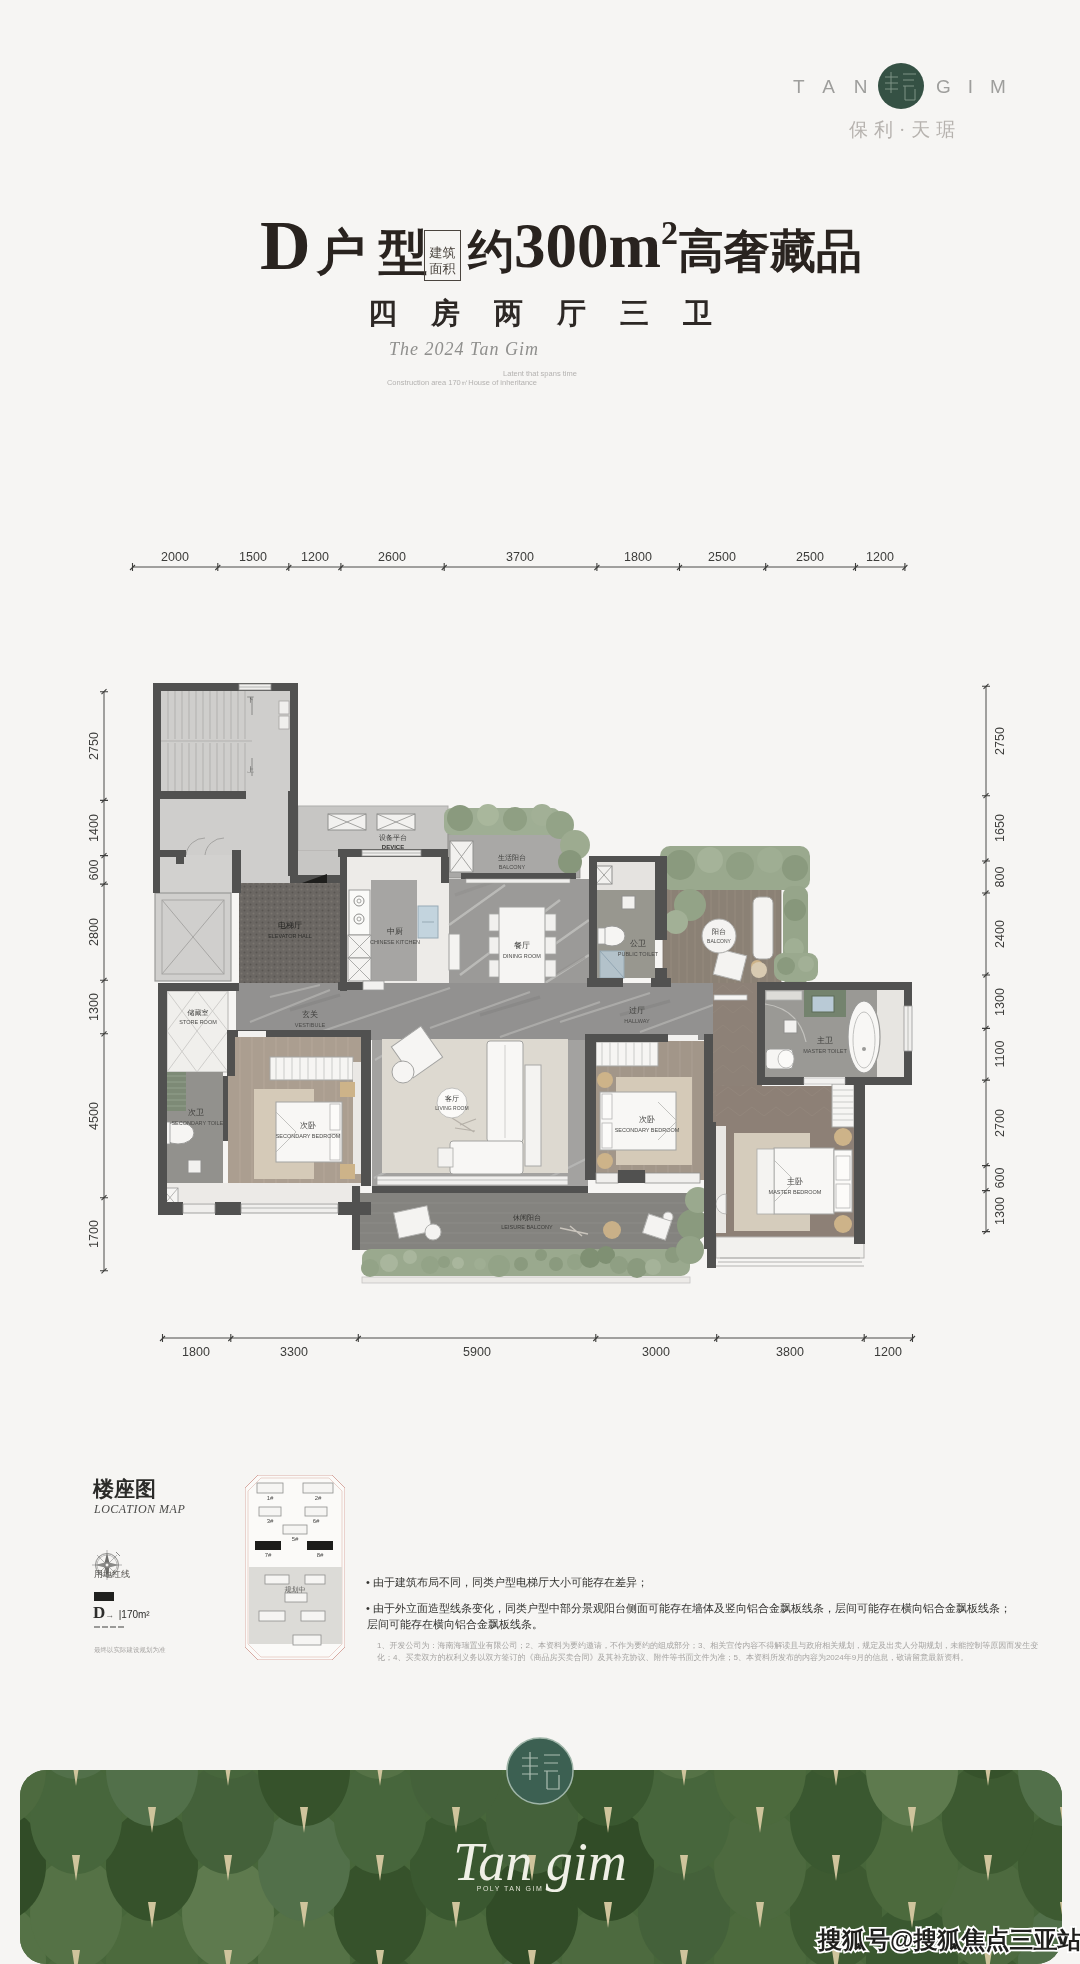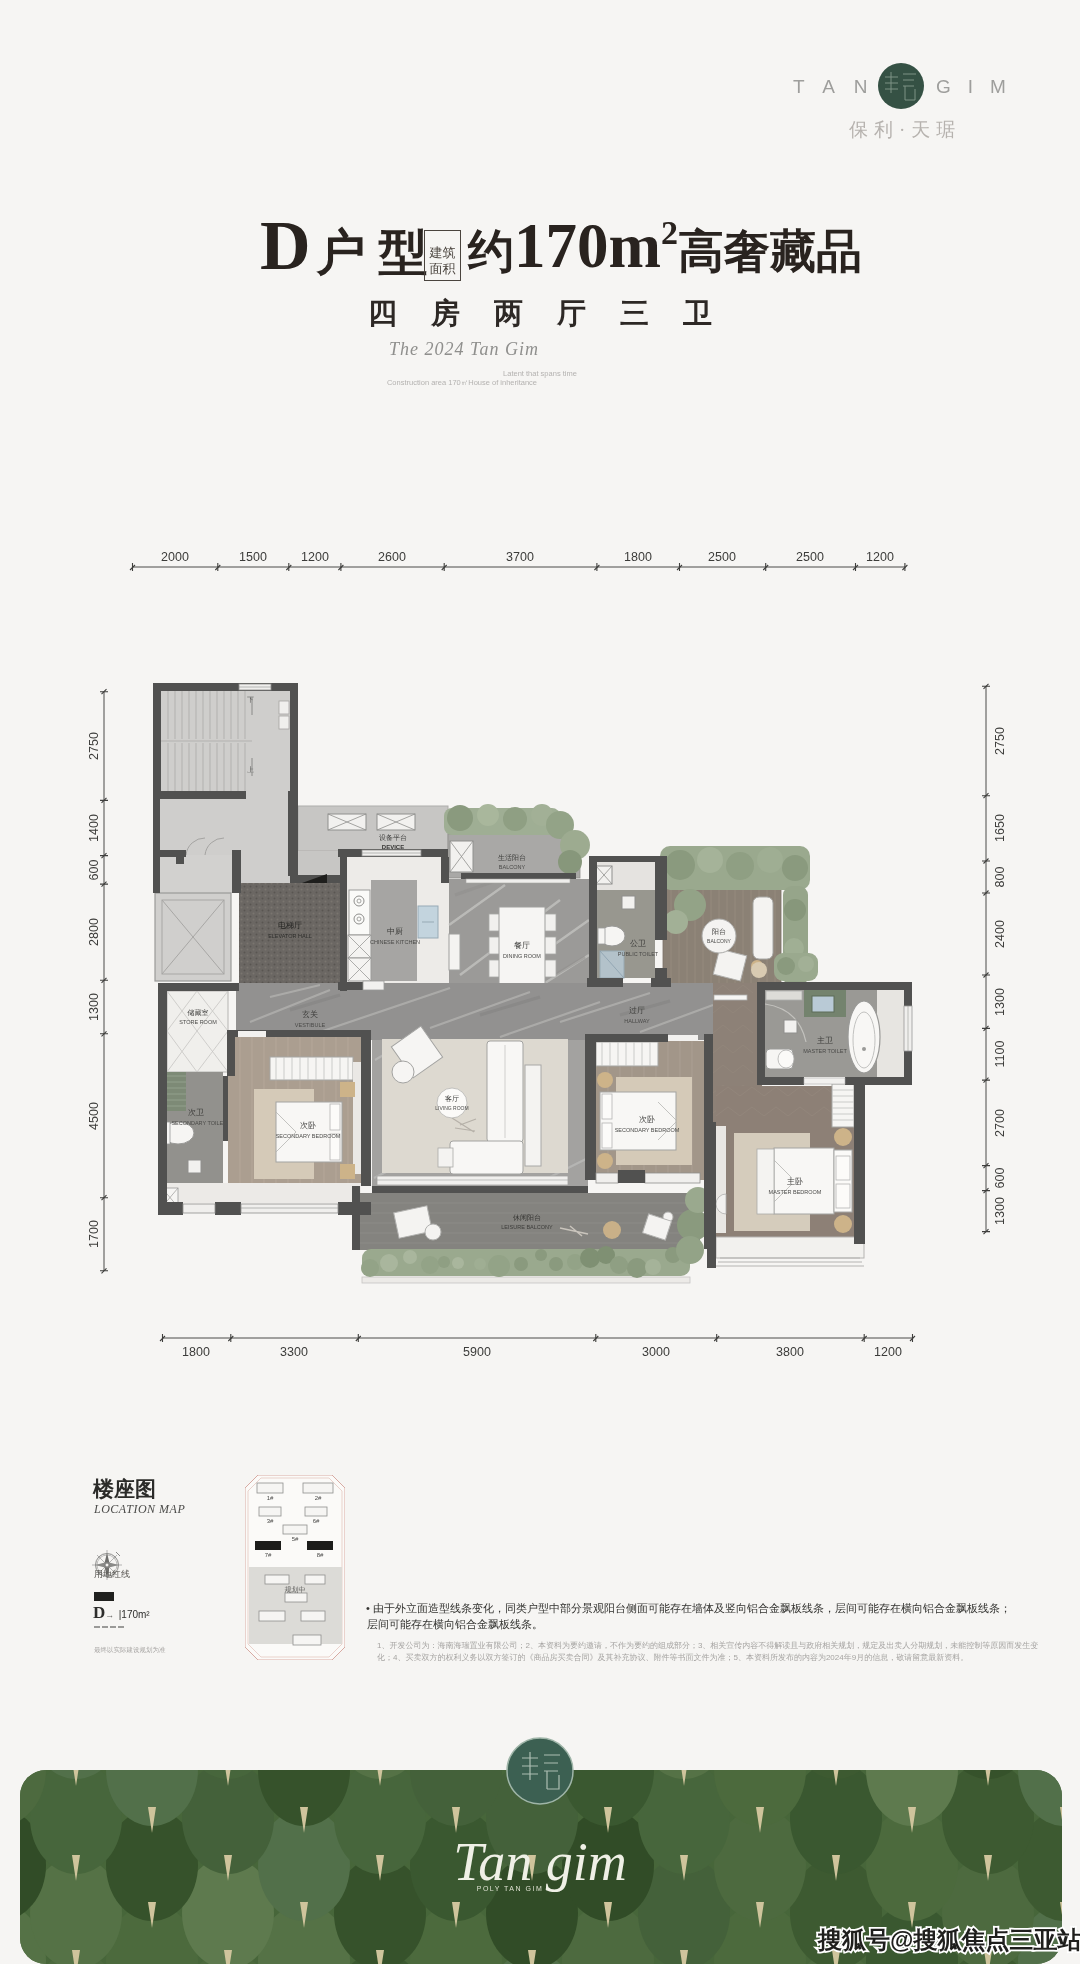--- a/index.html
+++ b/index.html
@@ -27,21 +27,21 @@
 <div class="abs serif" style="left:849px;top:117px;color:#b6b2ae;font-size:19px;letter-spacing:6px;">保利·天琚</div>
 
 <div class="abs serif" style="left:240px;top:206px;color:#29231f;font-weight:bold;white-space:nowrap;margin-left:20px;">
   
   <span style="font-size:70px;">D</span><span style="font-size:49px;letter-spacing:13px;margin-left:6px;">户型</span>
 </div>
 
 <div class="abs" style="left:424px;top:230px;width:35px;height:35px;border:1px solid #4a443e;color:#4a443e;font-size:13px;line-height:16px;text-align:center;padding-top:14px;">建筑<br>面积</div>
 
 <div class="abs serif" style="left:468px;top:210px;color:#29231f;font-weight:bold;white-space:nowrap;">
-  <span style="font-size:46px;">约</span><span style="font-size:63px;">170m</span><span style="font-size:34px;vertical-align:23px;">2</span><span style="font-size:46px;">高奢藏品</span>
+  <span style="font-size:46px;">约</span><span style="font-size:63px;">300m</span><span style="font-size:34px;vertical-align:23px;">2</span><span style="font-size:46px;">高奢藏品</span>
 </div>
 
 <div class="abs serif" style="left:368px;top:294px;color:#2d2825;font-size:29px;font-weight:bold;letter-spacing:34px;white-space:nowrap;">四房两厅三卫</div>
 
 <div class="abs serif" style="left:0;top:339px;width:928px;text-align:center;color:#8f8f8d;font-size:18px;font-style:italic;letter-spacing:1px;">The 2024 Tan Gim</div>
 
 <div class="abs" style="left:0;top:370px;width:1080px;text-align:center;color:#b4b2b0;font-size:7.5px;line-height:8px;">Latent that spans time</div>
 <div class="abs" style="left:0;top:379px;width:924px;text-align:center;color:#b4b2b0;font-size:7.5px;line-height:8px;">Construction area 170㎡House of inheritance</div>
 
 <svg class="abs" style="left:40px;top:540px;" width="980" height="860" viewBox="40 540 980 860" font-family="Liberation Sans, sans-serif">
@@ -638,20 +638,21 @@
           <text x="-1123" y="1004">2700</text>
           <text x="-1178" y="1004">600</text>
           <text x="-1211" y="1004">1300</text>
   </g>
 </g>
 </svg>
 
 <div class="abs serif" style="left:93px;top:1475px;color:#2b2b29;font-size:21px;font-weight:bold;letter-spacing:0px;">楼座图</div>
 <div class="abs serif" style="left:94px;top:1502px;color:#4c4c4a;font-size:12px;font-style:italic;letter-spacing:0.5px;">LOCATION MAP</div>
 
+<div class="abs" style="left:366px;top:1574px;width:700px;color:#333330;font-size:11px;line-height:16px;">•&nbsp;由于建筑布局不同，同类户型电梯厅大小可能存在差异；</div>
 <div class="abs" style="left:366px;top:1600px;width:700px;color:#333330;font-size:11px;line-height:16px;">•&nbsp;由于外立面造型线条变化，同类户型中部分景观阳台侧面可能存在墙体及竖向铝合金飘板线条，层间可能存在横向铝合金飘板线条；<br><span style="margin-left:1px;">层间可能存在横向铝合金飘板线条。</span></div>
 
 <div class="abs" style="left:377px;top:1640px;width:670px;color:#a6a4a2;font-size:8px;line-height:11.5px;">1、开发公司为：海南海瑞置业有限公司；2、本资料为要约邀请，不作为要约的组成部分；3、相关宣传内容不得解读且与政府相关规划，规定及出卖人分期规划，未能控制等原因而发生变化；4、买卖双方的权利义务以双方签订的《商品房买卖合同》及其补充协议、附件等书面文件为准；5、本资料所发布的内容为2024年9月的信息，敬请留意最新资料。</div>
 
 <svg class="abs" style="left:88px;top:1546px;" width="40" height="40" viewBox="0 0 40 40">
   <circle cx="19" cy="19" r="11.5" fill="none" stroke="#8a8a88" stroke-width="1"></circle>
   <circle cx="19" cy="19" r="10" fill="none" stroke="#a5a5a3" stroke-width="0.7"></circle>
   <g stroke="#9a9a98" stroke-width="0.7">
     <line x1="19" y1="4" x2="19" y2="34"></line>
         <line x1="4" y1="19" x2="34" y2="19"></line>

